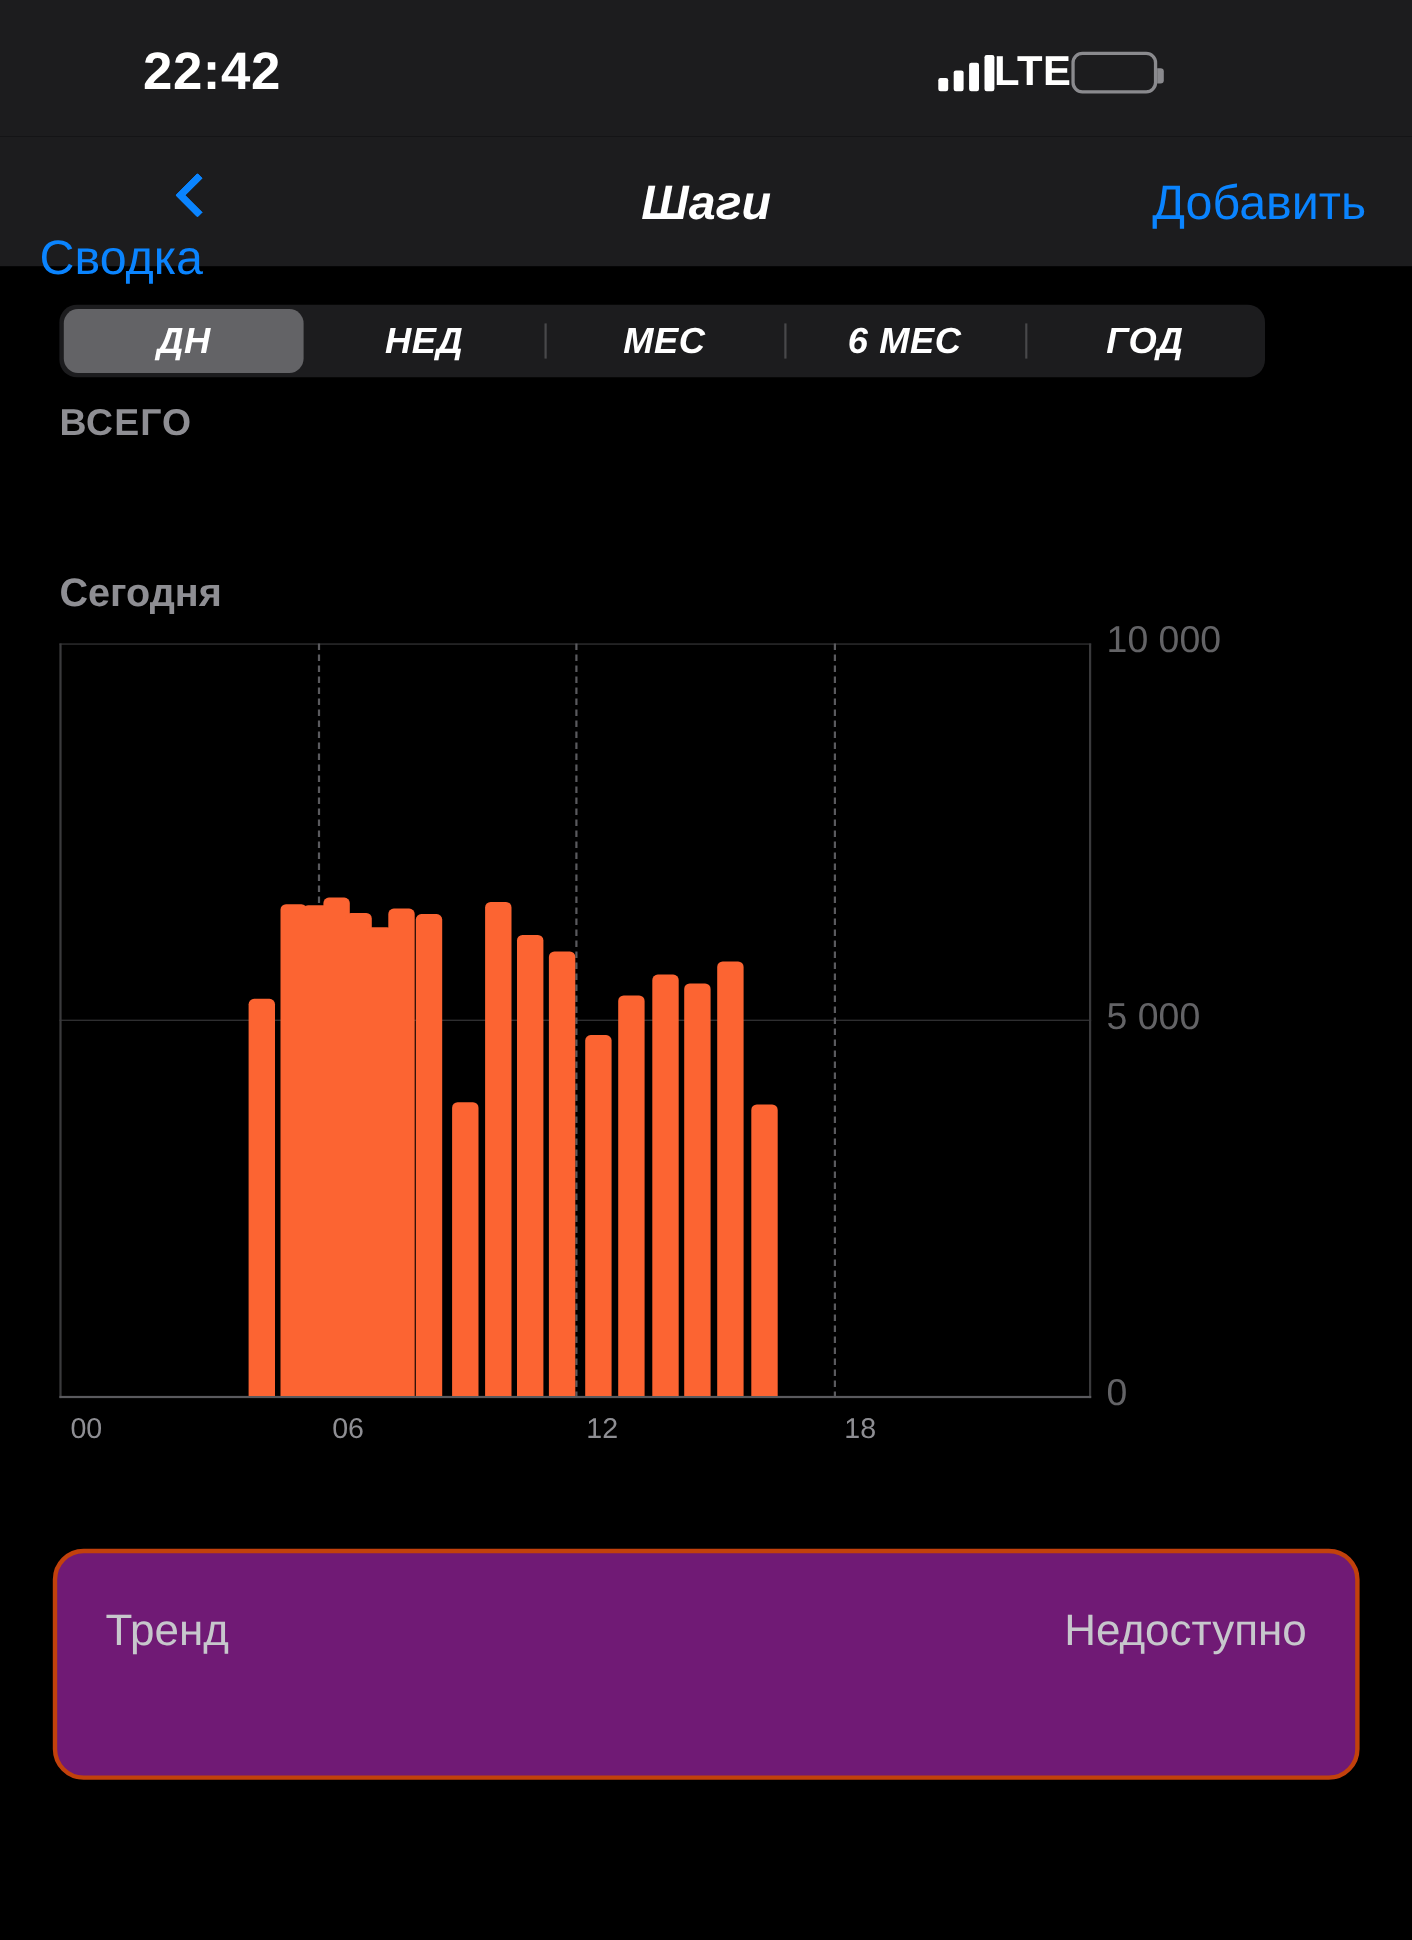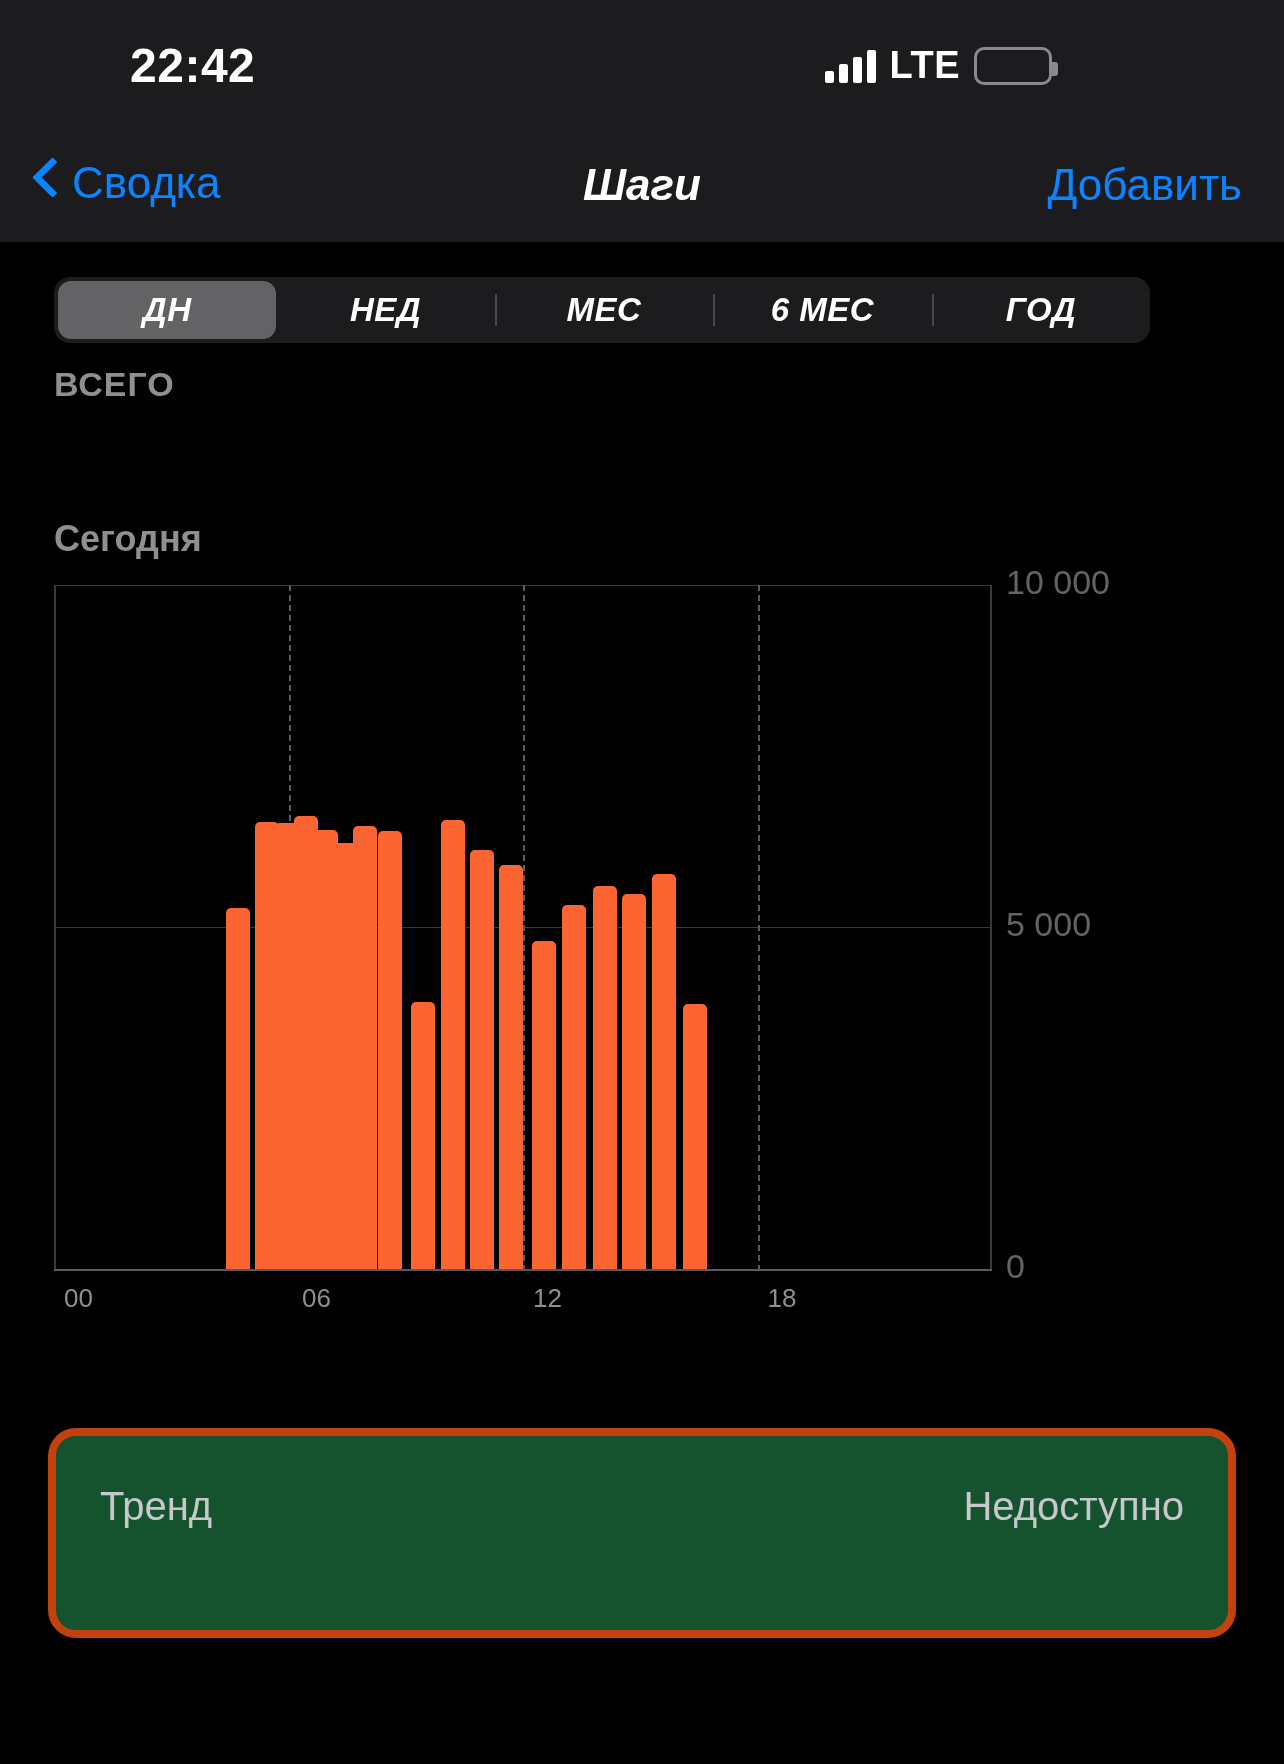--- a/index.html
+++ b/index.html
@@ -15,21 +15,21 @@
   .statusbar {
     position: absolute; top: 0; left: 0; width: 1284px; height: 124px;
     background: #1c1c1e;
   }
   .status-time {
     position: absolute; left: 130px; top: 38px;
     font-size: 48px; font-weight: 700; color: #ffffff; letter-spacing: 0.5px;
   }
   .status-right {
     position: absolute; right: 232px; top: 44px;
-    display: flex; align-items: center; gap: 14px;
+    display: flex; align-items: center; 
   }
   .signal { display: flex; align-items: flex-end; gap: 5px; height: 34px; }
   .signal i { display: block; width: 9px; background: #ffffff; border-radius: 2px; }
   .signal i:nth-child(1) { height: 12px; }
   .signal i:nth-child(2) { height: 19px; }
   .signal i:nth-child(3) { height: 26px; }
   .signal i:nth-child(4) { height: 33px; }
   .lte { font-size: 38px; font-weight: 600; color: #fff; letter-spacing: 0.5px; }
   .battery {
     position: relative; width: 78px; height: 38px;
@@ -42,21 +42,21 @@
   }
   .battery .fill { height: 100%; background: #f5d33c; border-radius: 5px; }
 
   
   .navbar {
     position: absolute; top: 124px; left: 0; width: 1284px; height: 118px;
     background: #1c1c1e;
   }
   .nav-back {
     position: absolute; left: 36px; top: 34px;
-    display: flex; align-items: flex-start; gap: 14px; cursor: pointer;
+    display: flex; align-items: flex-end; gap: 14px; cursor: pointer; flex-direction: column;
   }
   .chevron-left {
     width: 22px; height: 38px; position: relative;
   }
   .chevron-left::before {
     content: ""; position: absolute; left: 2px; top: 5px;
     width: 22px; height: 22px;
     border-left: 7px solid #0a84ff; border-bottom: 7px solid #0a84ff;
     transform: rotate(45deg); border-radius: 2px;
   }
@@ -141,21 +141,21 @@
   .bar {
     position: absolute; bottom: 2px;
     background: #fc6432;
     border-radius: 5px 5px 0 0;
   }
 
   
   .trend-card {
     position: absolute; left: 48px; top: 1408px;
     width: 1188px; height: 210px;
-    background: #14532d; border: 8px solid #c2410c; border-radius: 28px; margin-top: 20px;
+    background: #701a75; border: 4px solid #c2410c; border-radius: 28px;
   }
   .trend-label {
     position: absolute; left: 44px; top: 48px;
     font-size: 40px; color: #c7c7cc;
   }
   .trend-value {
     position: absolute; right: 44px; top: 48px;
     font-size: 40px; color: #c7c7cc;
   }
 </style>

